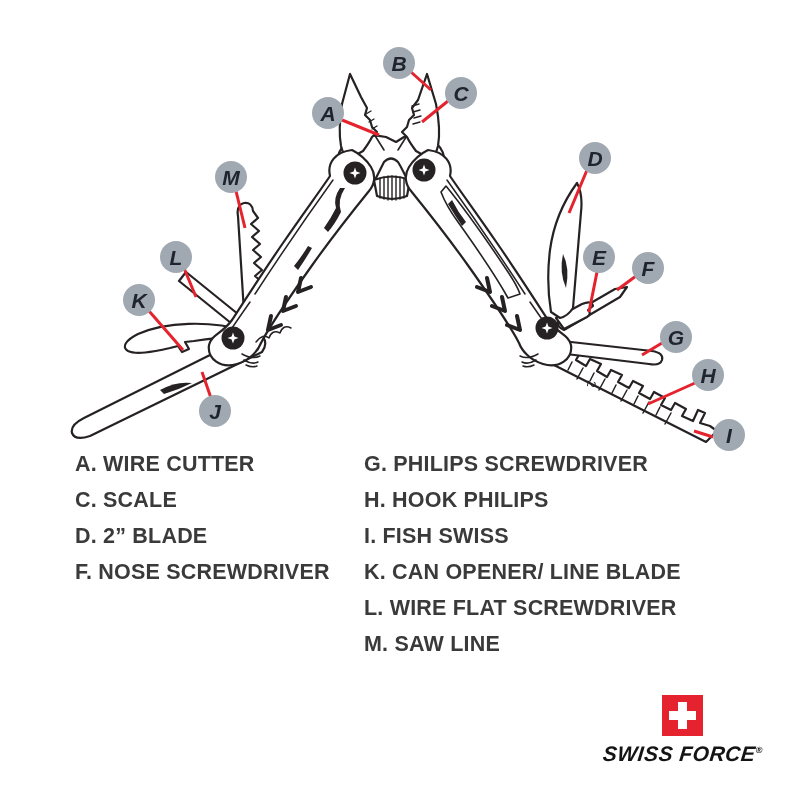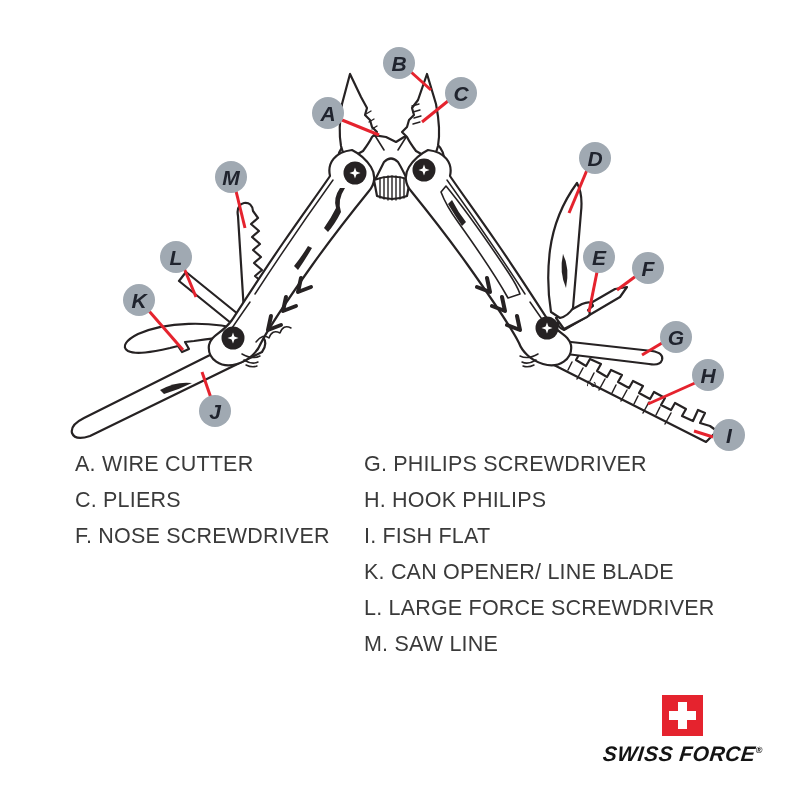--- a/index.html
+++ b/index.html
@@ -3,21 +3,21 @@
 <meta charset="utf-8">
 <style>
   html,body{margin:0;padding:0;background:#ffffff;}
   #page{position:relative;width:800px;height:800px;background:#ffffff;overflow:hidden;
         font-family:"Liberation Sans",sans-serif;}
   #diagram-svg{position:absolute;left:0;top:0;width:800px;height:455px;}
   .legend{position:absolute;top:446px;left:0;width:800px;}
   .legend-col{position:absolute;top:0;}
   .legend-col.left{left:75px;width:300px;}
   .legend-col.right{left:364px;width:340px;}
-  .lg-row{height:36px;line-height:36px;font-size:21.5px;font-weight:normal;
+  .lg-row{height:36px;line-height:36px;font-size:21.5px;font-weight:bold;
           color:#3a3a3a;letter-spacing:0.2px;white-space:nowrap;}
   .logo{position:absolute;top:695px;left:590px;width:185px;text-align:center;}
   .swiss-cross{position:relative;width:41px;height:41px;background:#e5232e;margin:0 auto 6px auto;}
   .swiss-cross .bar-v{position:absolute;left:16px;top:7px;width:9px;height:27px;background:#ffffff;}
   .swiss-cross .bar-h{position:absolute;left:7px;top:16px;width:27px;height:9px;background:#ffffff;}
   .brand-text{display:inline-block;font-size:21px;font-weight:bold;font-style:italic;
               color:#141414;letter-spacing:0.5px;transform:skewX(-6deg);white-space:nowrap;}
   .brand-text sup{font-size:9px;font-style:normal;vertical-align:super;}
   svg text.callout-letter{font-family:"Liberation Sans",sans-serif;font-weight:bold;
               font-style:italic;font-size:21px;text-anchor:middle;}
@@ -182,29 +182,30 @@
       <text class="callout-letter" x="215" y="418.5">J</text>
       <text class="callout-letter" x="139" y="307.5">K</text>
       <text class="callout-letter" x="176" y="264.5">L</text>
       <text class="callout-letter" x="231" y="184.5">M</text>
     </g>
   </svg>
 
   <div class="legend">
     <div class="legend-col left">
       <div class="lg-row">A. WIRE CUTTER</div>
-      <div class="lg-row">C. PLIERS</div>
+      <div class="lg-row">C. SCALE</div>
+      <div class="lg-row">D. 2” BLADE</div>
       <div class="lg-row">F. NOSE SCREWDRIVER</div>
     </div>
     <div class="legend-col right">
       <div class="lg-row">G. PHILIPS SCREWDRIVER</div>
       <div class="lg-row">H. HOOK PHILIPS</div>
-      <div class="lg-row">I. FISH FLAT</div>
+      <div class="lg-row">I. FISH SWISS</div>
       <div class="lg-row">K. CAN OPENER/ LINE BLADE</div>
-      <div class="lg-row">L. LARGE FORCE SCREWDRIVER</div>
+      <div class="lg-row">L. WIRE FLAT SCREWDRIVER</div>
       <div class="lg-row">M. SAW LINE</div>
     </div>
   </div>
 
   <div class="logo">
     <div class="swiss-cross" title="SWISS FORCE">
       <div class="bar-v"></div>
       <div class="bar-h"></div>
     </div>
     <div class="brand-text"><span>SWISS FORCE</span><sup>®</sup></div>

